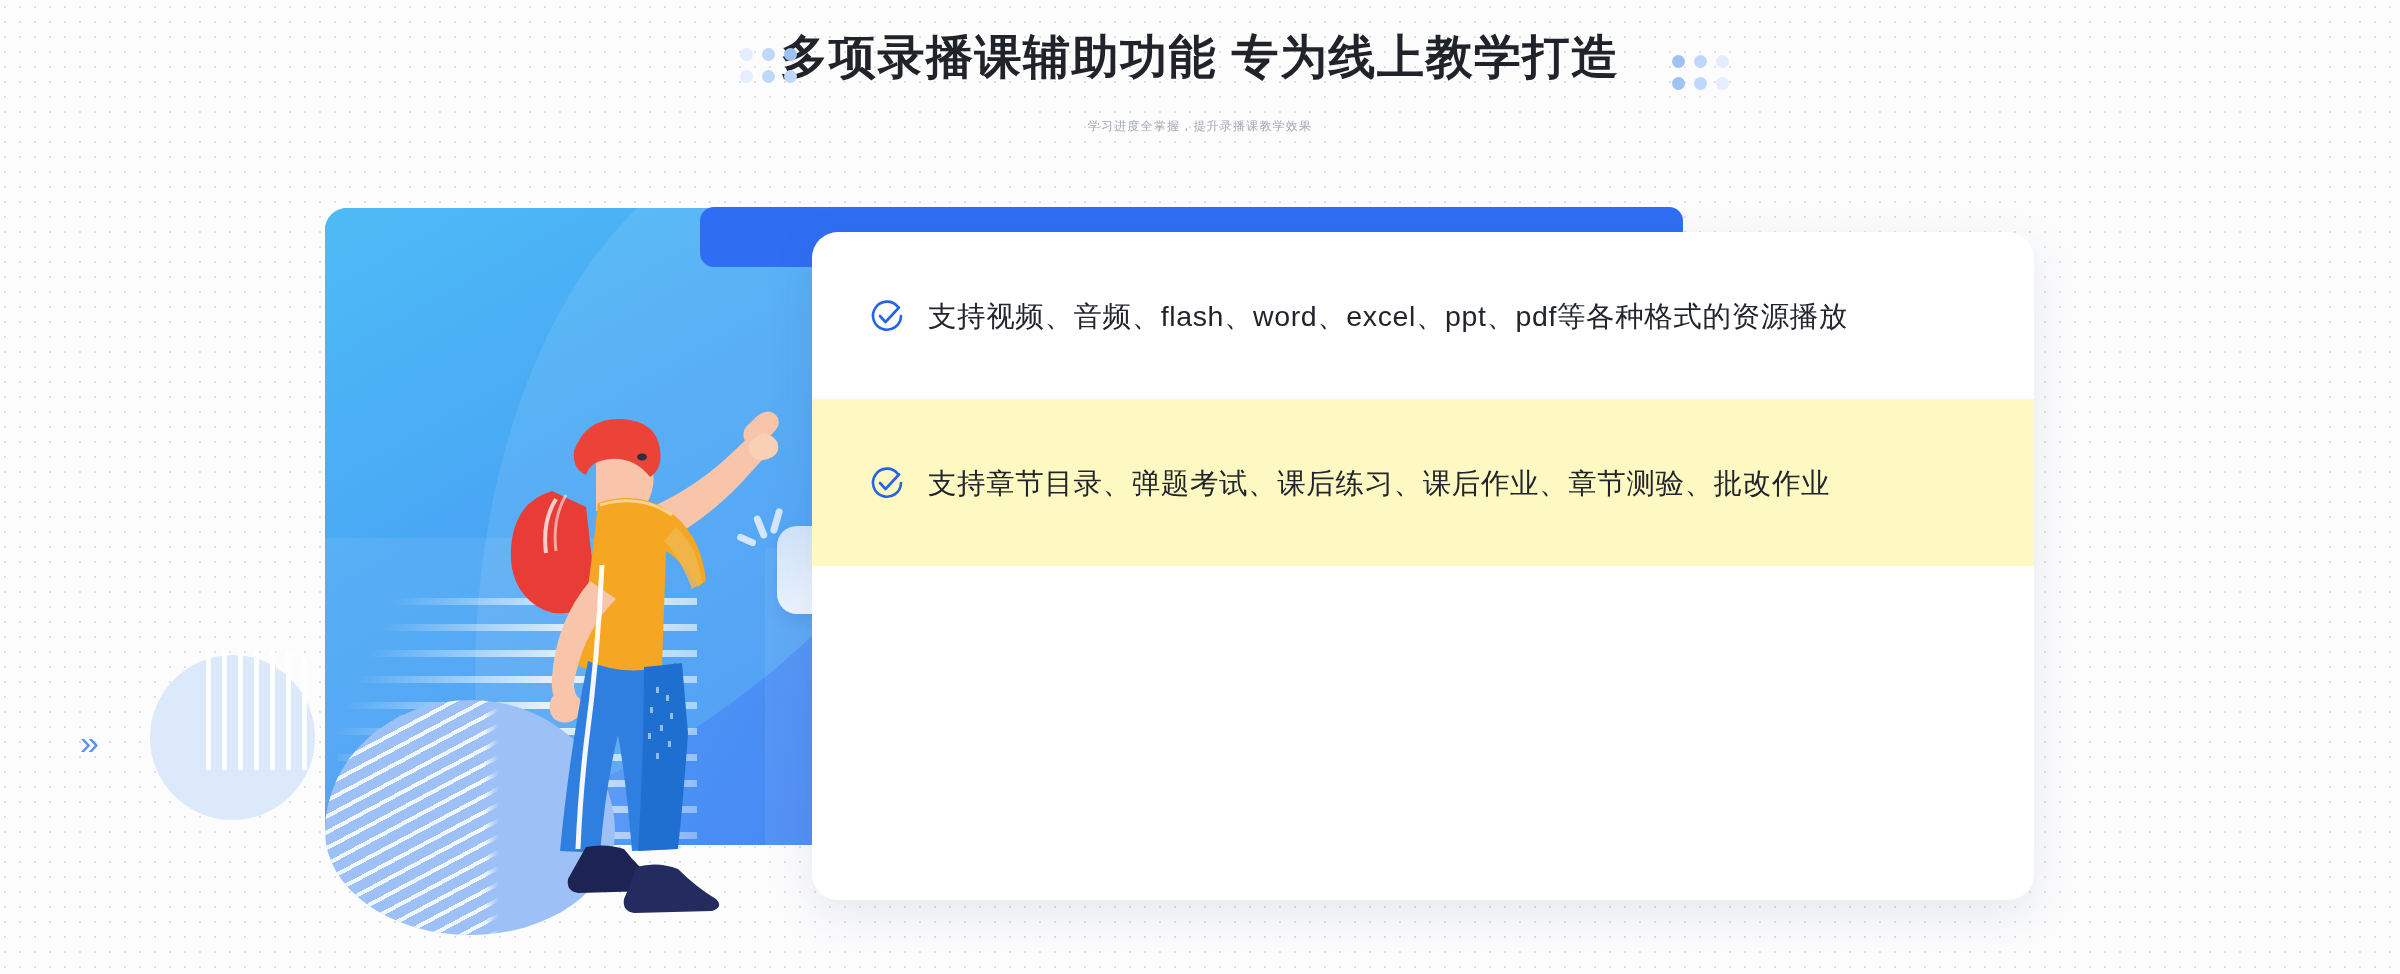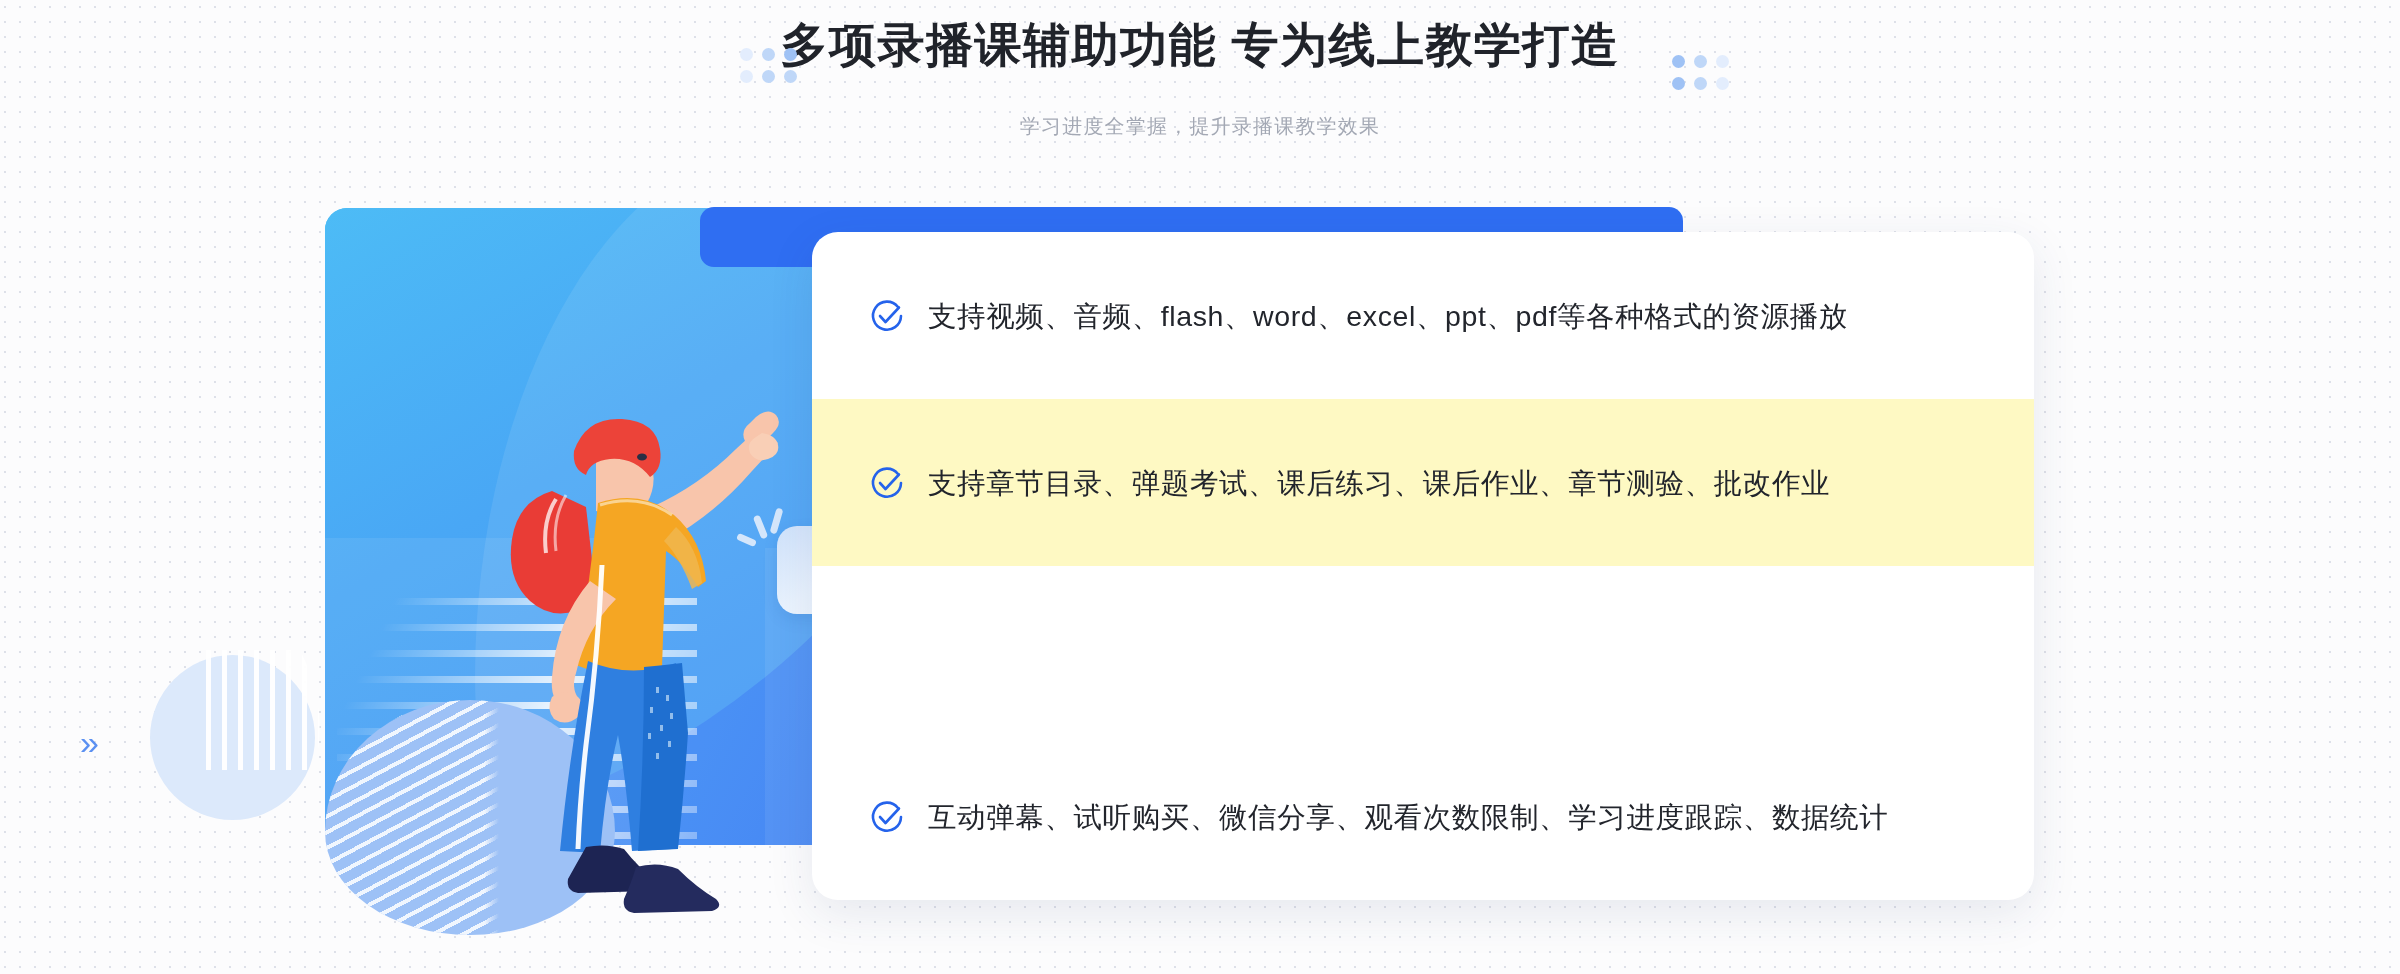--- a/index.html
+++ b/index.html
@@ -30,36 +30,36 @@
   .header {
     position: absolute;
     top: 0;
     left: 0;
     width: 2400px;
     height: 160px;
     text-align: center;
   }
   .title {
     position: absolute;
-    top: 14px;
+    top: 26px;
     left: 0;
     width: 2400px;
     font-size: 47px;
     font-weight: 700;
     color: #20232a;
     letter-spacing: 1.5px;
     line-height: 62px;
     white-space: nowrap;
   }
   .subtitle {
     position: absolute;
     top: 112px;
     left: 0;
     width: 2400px;
-    font-size: 20px;
+    font-size: 12px;
     color: #a3a8b4;
     letter-spacing: 1.2px;
     line-height: 28px;
     white-space: nowrap;
   }
 
   
   .dotcluster {
     position: absolute;
     display: grid;
@@ -422,21 +422,14 @@
 
   <div class="feature-row row-1 alt">
     <svg class="check-icon" viewBox="0 0 34 34">
       <path d="M28 8 A 14 14 0 1 0 31 17" fill="none" stroke="#2563eb" stroke-width="2.6" stroke-linecap="round"></path>
       <path d="M10 17 l5.5 6 L29 8.5" fill="none" stroke="#2563eb" stroke-width="2.6" stroke-linecap="round" stroke-linejoin="round"></path>
     </svg>
     <div class="feature-text">支持章节目录、弹题考试、课后练习、课后作业、章节测验、批改作业</div>
   </div>
 
 
-  <div class="feature-row row-3">
-    <svg class="check-icon" viewBox="0 0 34 34">
-      <path d="M28 8 A 14 14 0 1 0 31 17" fill="none" stroke="#2563eb" stroke-width="2.6" stroke-linecap="round"></path>
-      <path d="M10 17 l5.5 6 L29 8.5" fill="none" stroke="#2563eb" stroke-width="2.6" stroke-linecap="round" stroke-linejoin="round"></path>
-    </svg>
-    <div class="feature-text">互动弹幕、试听购买、微信分享、观看次数限制、学习进度跟踪、数据统计</div>
-  </div>
 
 </div>
 
 </body></html>

